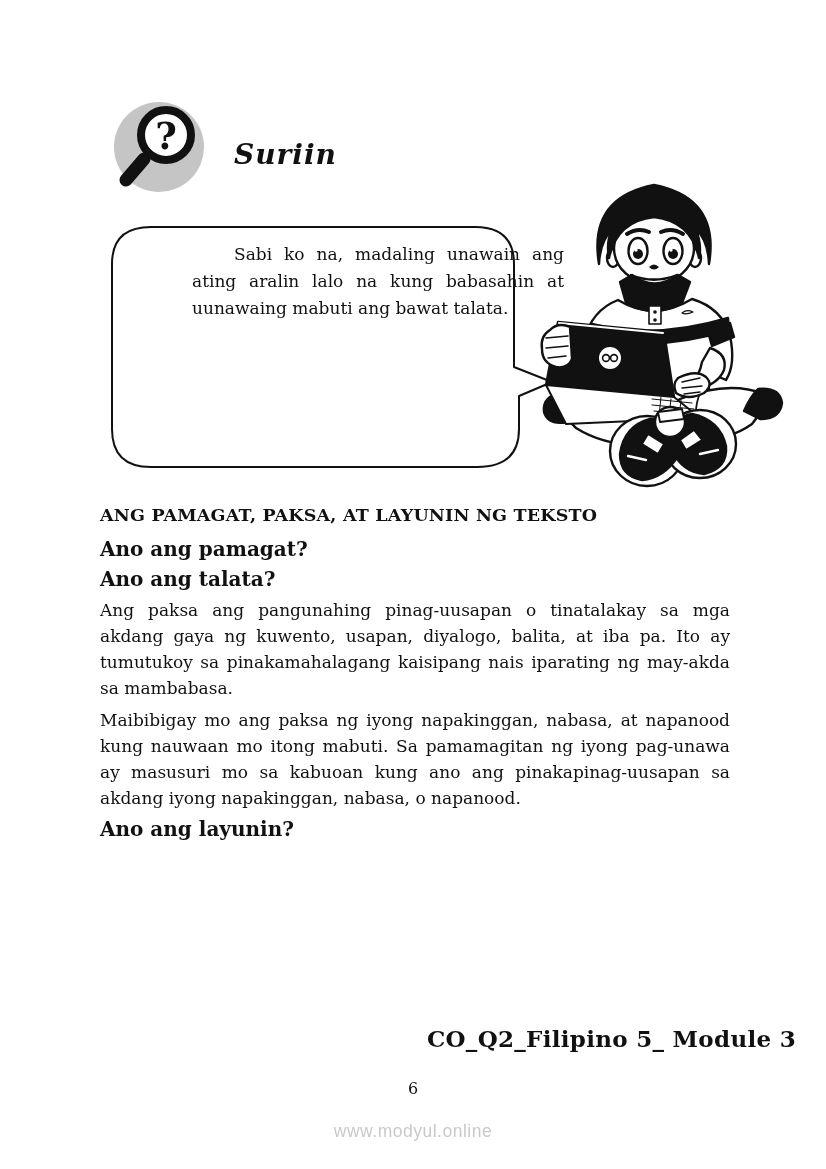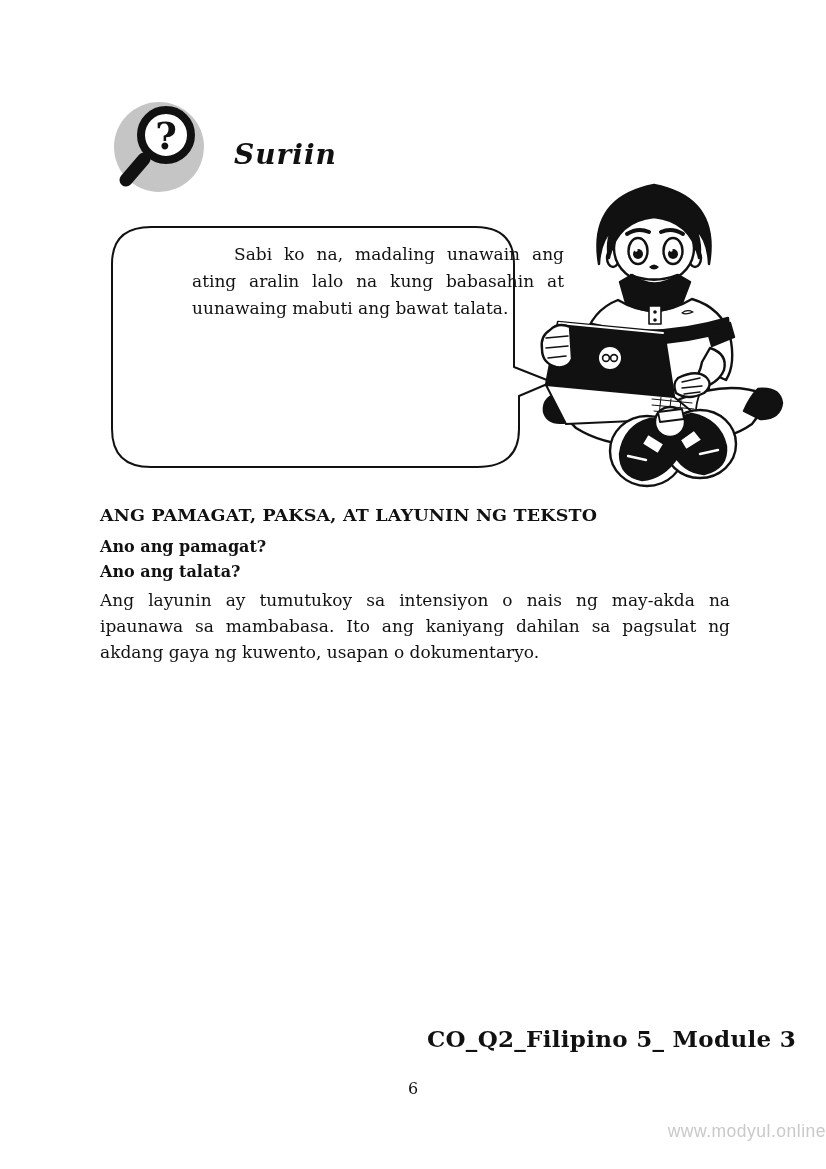--- a/index.html
+++ b/index.html
@@ -24,33 +24,33 @@
     margin:0 0 9px 0;font-size:17px;line-height:27px;
     text-align:justify;text-indent:42px;
   }
   
   .boy-svg{position:absolute;left:532px;top:172px;width:260px;height:325px;}
   
   .lesson{position:absolute;left:100px;top:505px;width:630px;}
   .lesson h2{
     margin:0 0 12px 0;font-size:17.5px;font-weight:bold;text-align:left;letter-spacing:.2px;
   }
-  .lesson h3{margin:0 0 6px 0;font-size:16px;font-weight:bold;}
+  .lesson h3{margin:0 0 6px 0;font-size:20px;font-weight:bold;}
   .lesson p{margin:0 0 6px 0;font-size:17px;line-height:26px;text-align:justify;}
   
   .page-number{
     position:absolute;left:0;right:0;top:1079px;text-align:center;
     font-size:16px;
   }
   .module-code{
     position:absolute;right:30px;top:1025px;
     font-size:23px;font-weight:bold;letter-spacing:.3px;
   }
   .watermark{
-    position:absolute;left:0;right:0;top:1121px;text-align:right;
+    position:absolute;left:0;right:0;top:1121px;text-align:center;
     font-family:"Liberation Sans","DejaVu Sans",sans-serif;
     font-size:17.5px;color:#c9c9c9;letter-spacing:.5px;
   }
 </style>
 </head>
 <body>
 
 <div class="page">
 
   <div class="icon-wrap">
@@ -150,21 +150,23 @@
       <path d="M162,258 L148,268 L154,278 L170,268 Z" fill="#fff" stroke-width="1.8"></path>
     </g>
   </svg>
 
   <main class="lesson">
     <h2>ANG PAMAGAT, PAKSA, AT LAYUNIN NG TEKSTO</h2>
 
     <h3>Ano ang pamagat?</h3>
 
     <h3>Ano ang talata?</h3>
+    <p>Ang paksa ang pangunahing pinag-uusapan o tinatalakay sa mga akdang gaya ng kuwento, usapan, diyalogo, balita, at iba pa. Ito ay tumutukoy sa pinakamahalagang kaisipang nais iparating ng may-akda sa mambabasa.</p>
+    <p>Maibibigay mo ang paksa ng iyong napakinggan, nabasa, at napanood kung nauwaan mo itong mabuti. Sa pamamagitan ng iyong pag-unawa ay masusuri mo sa kabuoan kung ano ang pinakapinag-uusapan sa akdang iyong napakinggan, nabasa, o napanood.</p>
 
-    <p>Ang layunin ay tumutukoy sa intensiyon o nais ng may-akda na ipaunawa sa mambabasa. Ito ang kaniyang dahilan sa pagsulat ng akdang gaya ng kuwento, usapan o dokumentaryo.</p>
+    <h3>Ano ang layunin?</h3>
   </main>
 
   <div class="page-number">6</div>
   <div class="module-code">CO_Q2_Filipino 5_ Module 3</div>
   <div class="watermark">www.modyul.online</div>
 
 </div>
 
 </body></html>

